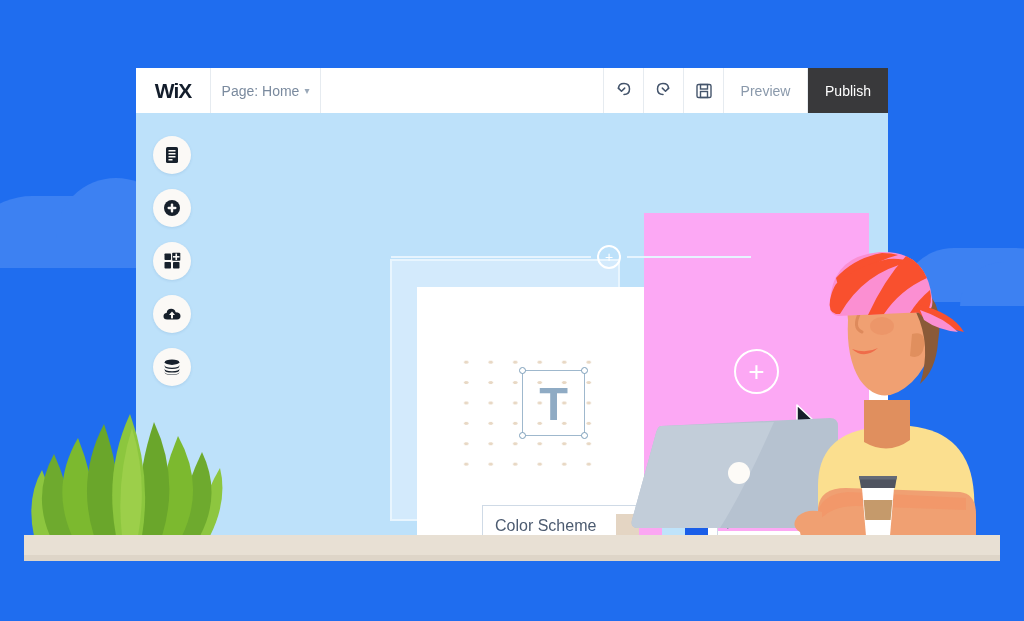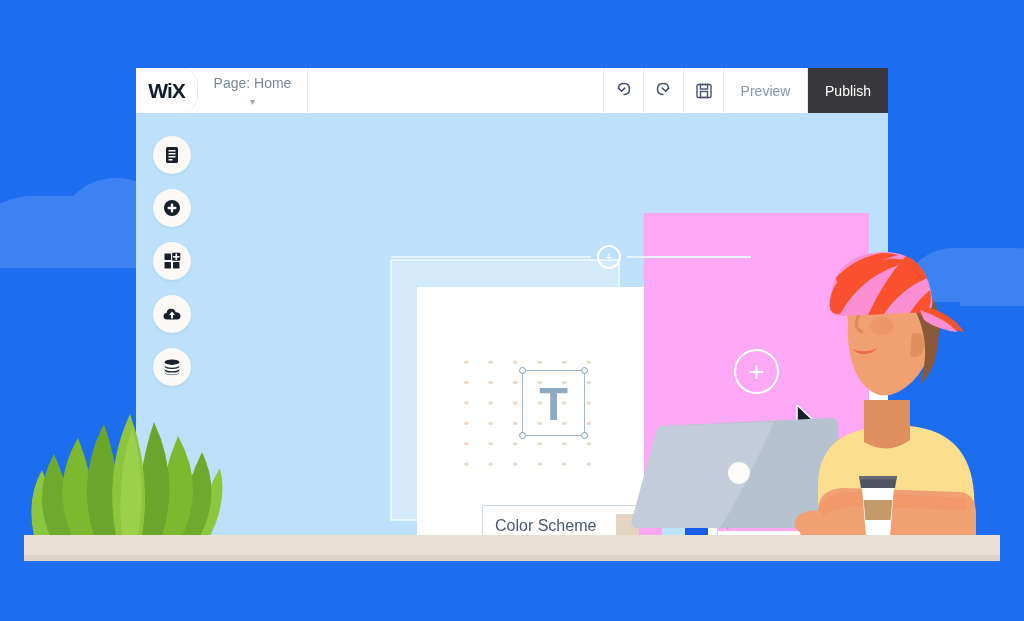--- a/index.html
+++ b/index.html
@@ -20,24 +20,24 @@
     position:absolute; left:136px; top:68px; width:752px; height:467px;
     background:#bde1fa;
     overflow:hidden;
   }
   .toolbar {
     position:absolute; left:0; top:0; width:752px; height:45px;
     background:#ffffff; display:flex; align-items:stretch;
   }
   .tb-cell { display:flex; align-items:center; justify-content:center;
              border-right:1px solid #e6ebf0; }
-  .tb-logo { width:62px;border-radius:17px; }
+  .tb-logo { width:75px; }
   .wix-logo { font-size:21px; font-weight:bold; color:#131d2b;
               letter-spacing:-1px; font-family:"Liberation Sans", sans-serif; }
-  .tb-page { width:110px; gap:5px; color:#7a8a9e; font-size:14px;flex-direction:column; }
+  .tb-page { width:110px; gap:5px; color:#7a8a9e; font-size:14px; }
   .tb-flex { flex:1; border-right:1px solid #e6ebf0; }
   .tb-icon { width:40px; color:#44546b; font-size:17px; }
   .tb-preview { width:84px; color:#8a99ab; font-size:14px; }
   .tb-publish { width:80px; background:#39393b; color:#ffffff; font-size:14px;
                 border-right:none; }
   .caret { font-size:10px; color:#9aa8b8; }
 
   
   .rail { position:absolute; left:17px; top:68px; width:42px; }
   .rail-btn {

